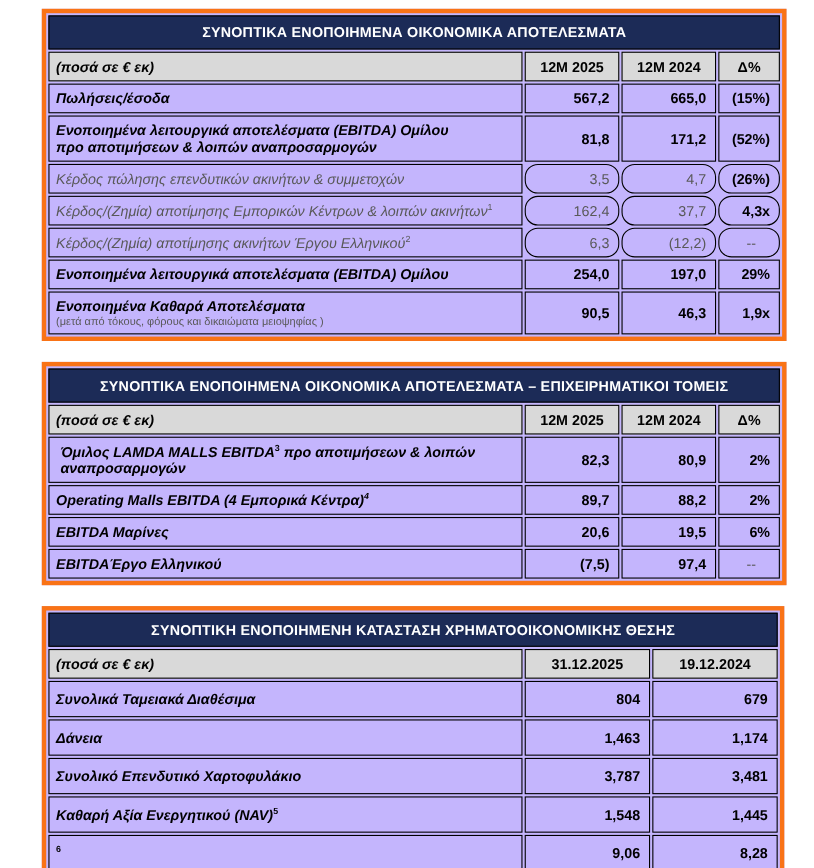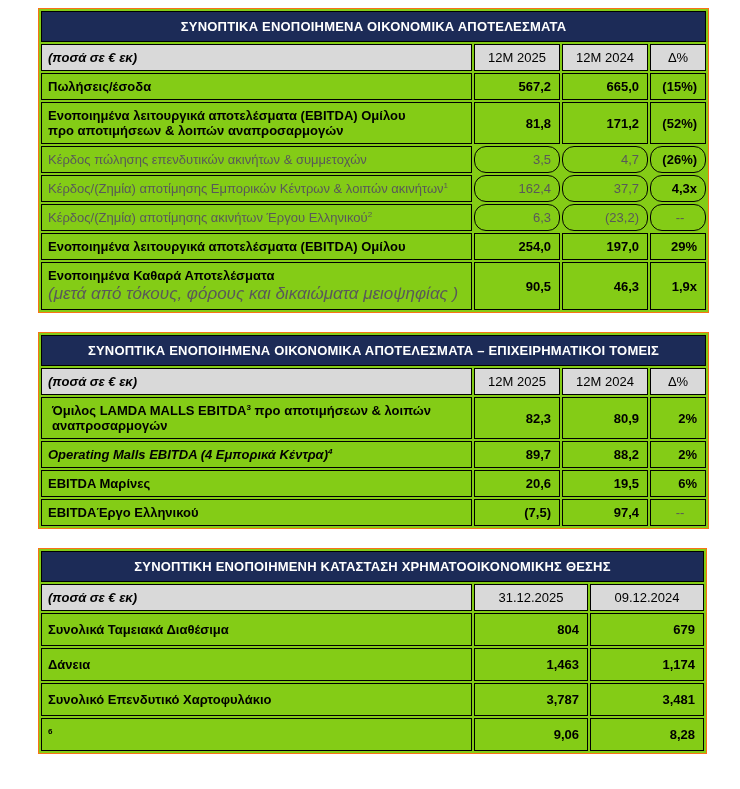--- a/index.html
+++ b/index.html
@@ -1,31 +1,31 @@
 <!DOCTYPE html>
 <html><head>
 <meta charset="utf-8">
 <style>
   html,body{margin:0;padding:0;background:#ffffff;}
   body{width:740px;font-family:"Liberation Sans",sans-serif;color:#000;}
   .page{padding:8px 37px 10px 38px;}
-  table.fin{width:665px;table-layout:fixed;border-collapse:separate;border-spacing:2px;border:1px solid #f97316;margin-bottom:19px;background:#84cc16;}
+  table.fin{width:665px;table-layout:fixed;border-collapse:separate;border-spacing:2px;border:4px solid #f97316;margin-bottom:19px;background:#c4b5fd;}
   table.fin td{border:1px solid #000;font-size:13px;vertical-align:middle;overflow:hidden;}
   td.title{background:#1c2b57;color:#fff;font-weight:bold;text-align:center;font-size:13.5px;padding:7px 4px;letter-spacing:.2px;}
   td.unit{background:#d9d9d9;font-weight:bold;font-style:italic;padding:5px 6px;}
-  td.colhead{background:#d9d9d9;font-weight:normal;text-align:center;padding:5px 2px;}
+  td.colhead{background:#d9d9d9;font-weight:bold;text-align:center;padding:5px 2px;}
   td.lblcell{font-weight:bold;padding:5px 6px;}
   td.num{font-weight:bold;text-align:right;padding:1px 8px;}
   tr.sub td.lblcell{font-weight:normal;color:#595959;}
   tr.sub td.num{font-weight:normal;color:#595959;border-radius:12px;}
   tr.sub td.num.dstrong{font-weight:bold;color:#000;margin-left:26px;}
   td.num.dmuted{font-weight:normal;color:#595959;text-align:center;padding-right:4px;}
-  .lbl{white-space:pre-line;}
+  .lbl{white-space:pre-line;font-style:italic;}
   sup{font-size:62%;line-height:0;}
-  .note{font-weight:normal;font-style:italic;color:#595959;font-size:17px;margin-top:1px;}
+  .note{font-weight:normal;color:#595959;font-size:10px;margin-top:1px;}
   .italiclbl .lbl{font-style:italic;}
   table.t3 td.lblcell, table.t3 td.num{padding-top:8px;padding-bottom:8px;}
 </style>
 </head>
 <body>
 
 <div class="page">
 
   <table class="fin">
     <colgroup>
@@ -65,21 +65,21 @@
     </tr>
     <tr class="sub">
       <td class="lblcell"><span class="lbl">Κέρδος/(Ζημία) αποτίμησης Εμπορικών Κέντρων &amp; λοιπών ακινήτων</span><sup>1</sup></td>
       <td class="num">162,4</td>
       <td class="num">37,7</td>
       <td class="num dstrong">4,3x</td>
     </tr>
     <tr class="sub">
       <td class="lblcell"><span class="lbl">Κέρδος/(Ζημία) αποτίμησης ακινήτων Έργου Ελληνικού</span><sup>2</sup></td>
       <td class="num">6,3</td>
-      <td class="num">(23,2)</td>
+      <td class="num">(12,2)</td>
       <td class="num dmuted">--</td>
     </tr>
     <tr>
       <td class="lblcell"><span class="lbl">Ενοποιημένα λειτουργικά αποτελέσματα (EBITDA) Ομίλου</span></td>
       <td class="num">254,0</td>
       <td class="num">197,0</td>
       <td class="num">29%</td>
     </tr>
     <tr>
       <td class="lblcell"><span class="lbl">Ενοποιημένα Καθαρά Αποτελέσματα</span><div class="note">(μετά από τόκους, φόρους και δικαιώματα μειοψηφίας )</div></td>
@@ -141,38 +141,43 @@
         <col style="width:114px">
         <col style="width:114px">
       </colgroup>
     <tbody>
         <tr>
       <td class="title" colspan="3"><span>ΣΥΝΟΠΤΙΚΗ ΕΝΟΠΟΙΗΜΕΝΗ ΚΑΤΑΣΤΑΣΗ ΧΡΗΜΑΤΟΟΙΚΟΝΟΜΙΚΗΣ ΘΕΣΗΣ</span></td>
     </tr>
     <tr>
       <td class="unit">(ποσά σε € εκ)</td>
       <td class="colhead">31.12.2025</td>
-      <td class="colhead">09.12.2024</td>
+      <td class="colhead">19.12.2024</td>
     </tr>
     <tr>
       <td class="lblcell"><span class="lbl">Συνολικά Ταμειακά Διαθέσιμα</span></td>
       <td class="num">804</td>
       <td class="num">679</td>
     </tr>
     <tr>
       <td class="lblcell"><span class="lbl">Δάνεια</span></td>
       <td class="num">1,463</td>
       <td class="num">1,174</td>
     </tr>
     <tr>
       <td class="lblcell"><span class="lbl">Συνολικό Επενδυτικό Χαρτοφυλάκιο</span></td>
       <td class="num">3,787</td>
       <td class="num">3,481</td>
     </tr>
     <tr>
+      <td class="lblcell"><span class="lbl">Καθαρή Αξία Ενεργητικού (NAV)</span><sup>5</sup></td>
+      <td class="num">1,548</td>
+      <td class="num">1,445</td>
+    </tr>
+    <tr>
       <td class="lblcell"><sup>6</sup></td>
       <td class="num">9,06</td>
       <td class="num">8,28</td>
     </tr>
   </tbody>
     </table>
 
 </div>
 
 </body></html>

